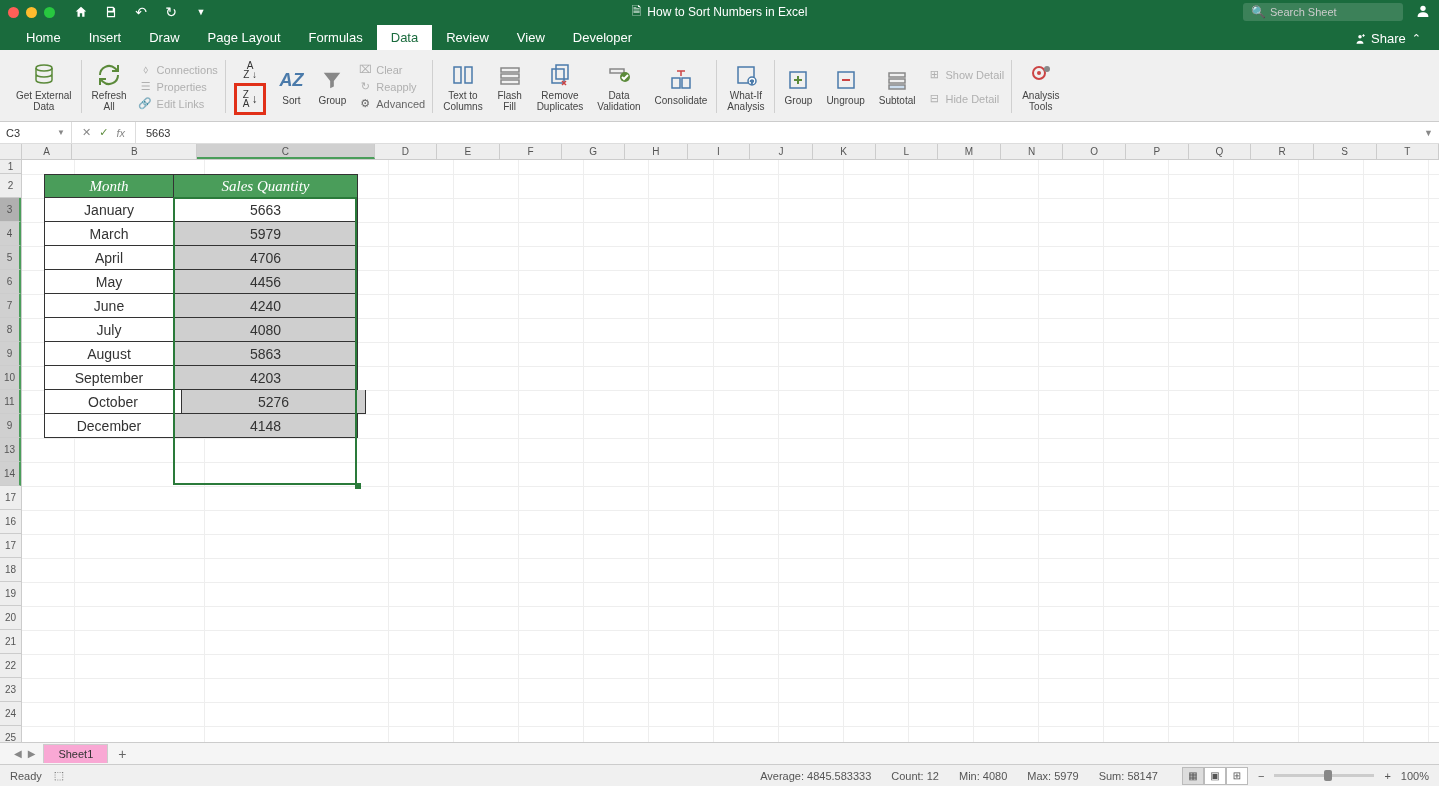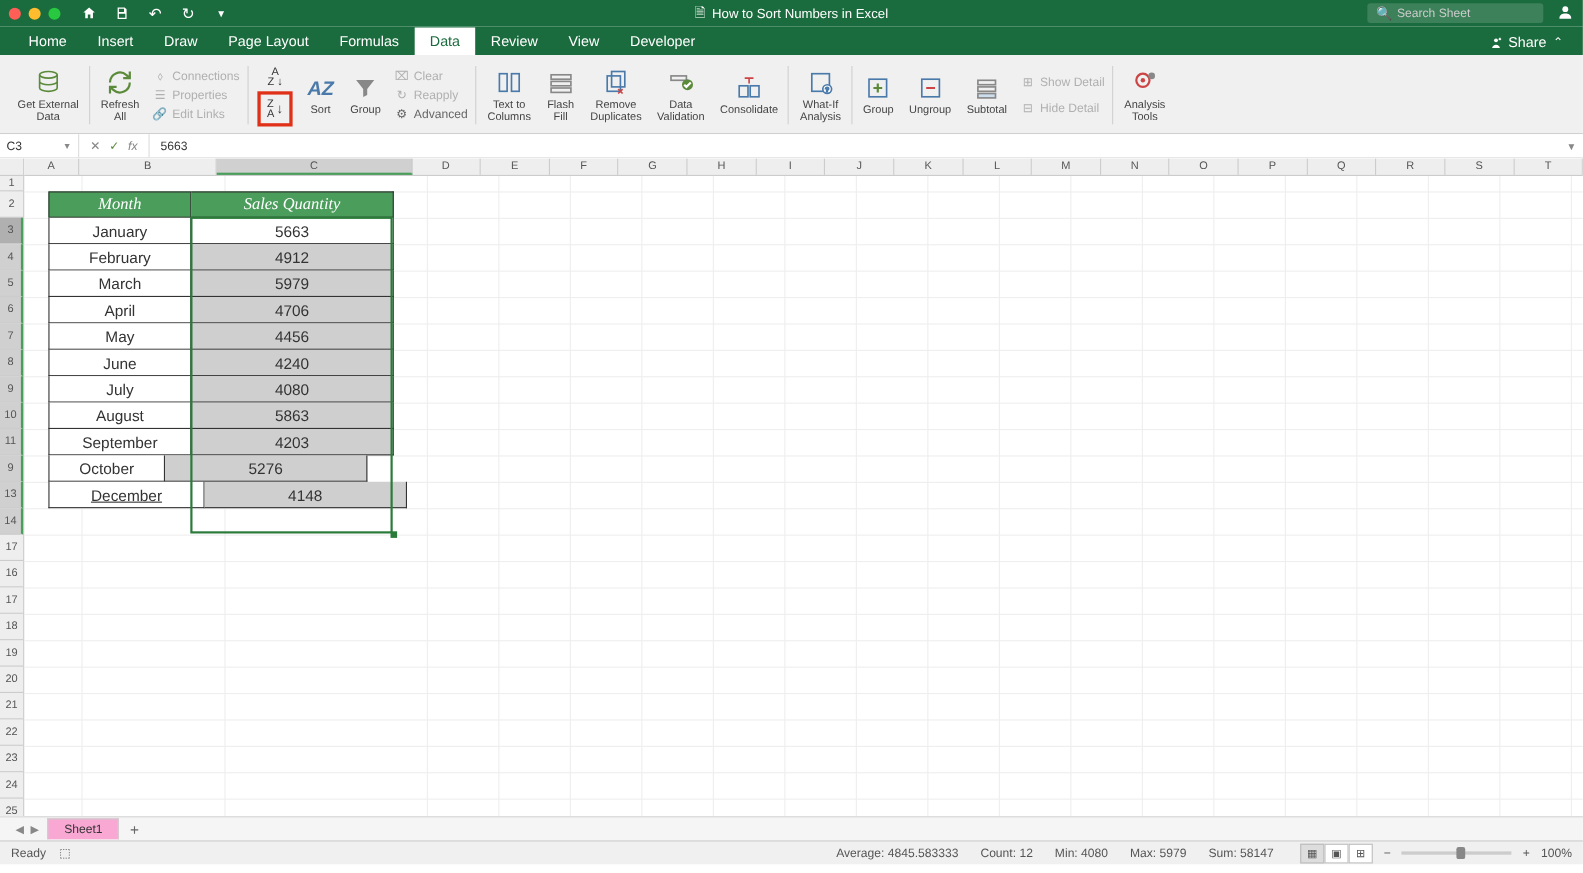--- a/index.html
+++ b/index.html
@@ -483,24 +483,20 @@
       <div class="table" style="position: absolute; left: 22px; top: 14px;">
         <div class="table-header">
           <div class="th-cell" style="width: 130px; height: 24px;">Month</div>
           <div class="th-cell" style="width: 184px; height: 24px; border-left: none;">Sales Quantity</div>
         </div>
         <div class="tr-row">
           <div class="td-cell" style="width: 130px; height: 24px;">January</div>
           <div class="td-cell selected" style="width: 184px; height: 24px; border-left: none; background: rgb(255, 255, 255);">5663</div>
         </div>
         <div class="tr-row">
-          <div class="td-cell" style="width: 130px; height: 24px;">February</div>
-          <div class="td-cell selected" style="width: 184px; height: 24px; border-left: none;">4912</div>
-        </div>
-        <div class="tr-row">
           <div class="td-cell" style="width: 130px; height: 24px;">March</div>
           <div class="td-cell selected" style="width: 184px; height: 24px; border-left: none;">5979</div>
         </div>
         <div class="tr-row">
           <div class="td-cell" style="width: 130px; height: 24px;">April</div>
           <div class="td-cell selected" style="width: 184px; height: 24px; border-left: none;">4706</div>
         </div>
         <div class="tr-row">
           <div class="td-cell" style="width: 130px; height: 24px;">May</div>
           <div class="td-cell selected" style="width: 184px; height: 24px; border-left: none;">4456</div>
@@ -515,25 +511,25 @@
         </div>
         <div class="tr-row">
           <div class="td-cell" style="width: 130px; height: 24px;">August</div>
           <div class="td-cell selected" style="width: 184px; height: 24px; border-left: none;">5863</div>
         </div>
         <div class="tr-row">
           <div class="td-cell" style="width: 130px; height: 24px;">September</div>
           <div class="td-cell selected" style="width: 184px; height: 24px; border-left: none;">4203</div>
         </div>
         <div class="tr-row">
-          <div class="td-cell" style="width: 106px; height: 24px;">October</div>
+          <div class="td-cell" style="width: 138px; height: 24px;">October</div>
           <div class="td-cell selected" style="width: 184px; height: 24px; border-left: none;">5276</div>
         </div>
         <div class="tr-row">
-          <div class="td-cell" style="width: 142px; height: 24px; text-decoration: underline;">December</div>
+          <div class="td-cell" style="width: 130px; height: 24px;">December</div>
           <div class="td-cell selected" style="width: 184px; height: 24px; border-left: none;">4148</div>
         </div>
       </div>
       <div class="selection-border" style="left: 151px; top: 37px; width: 184px; height: 288px;"></div>
       <div class="selection-handle" style="left: 333px; top: 323px;"></div>
     </div>
 </div>
 
 <div class="sheet-bar">
   <div class="sheet-nav">

